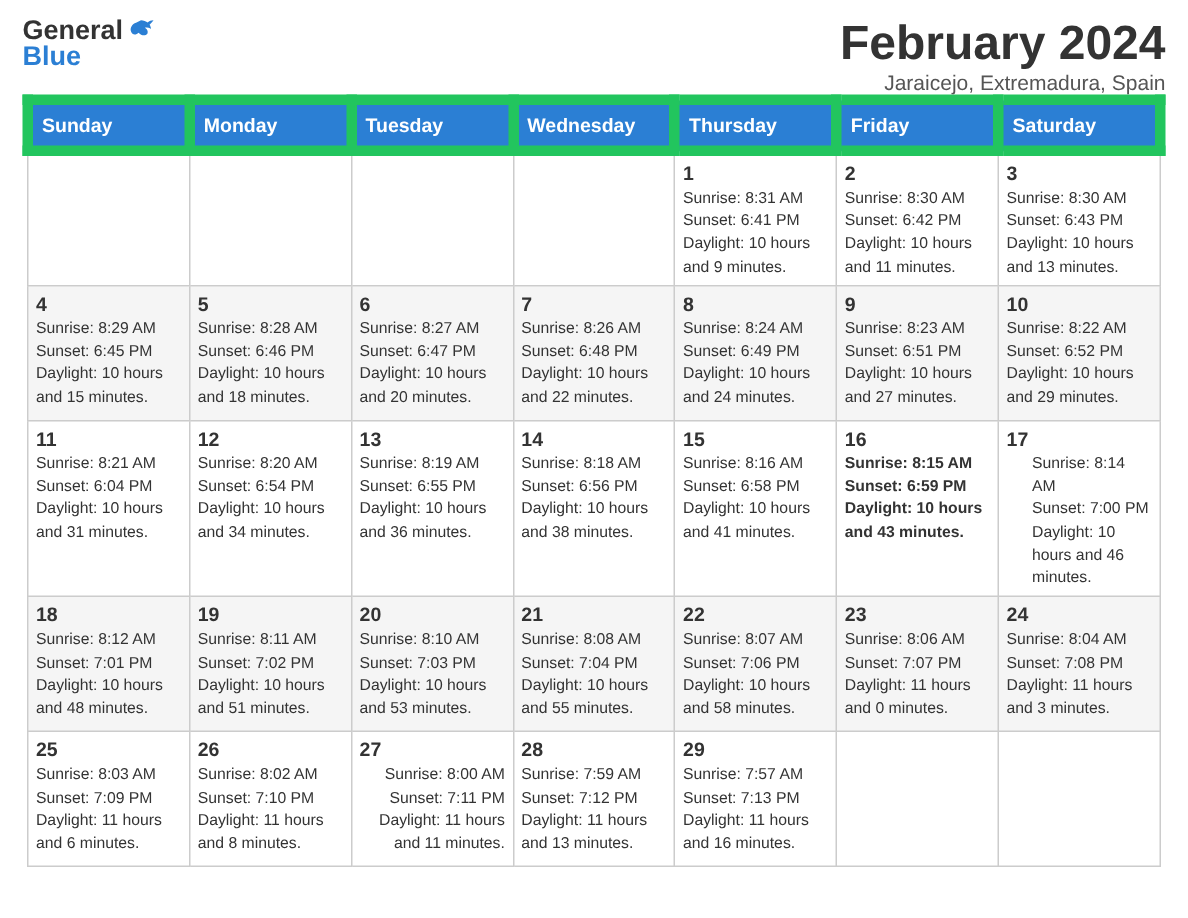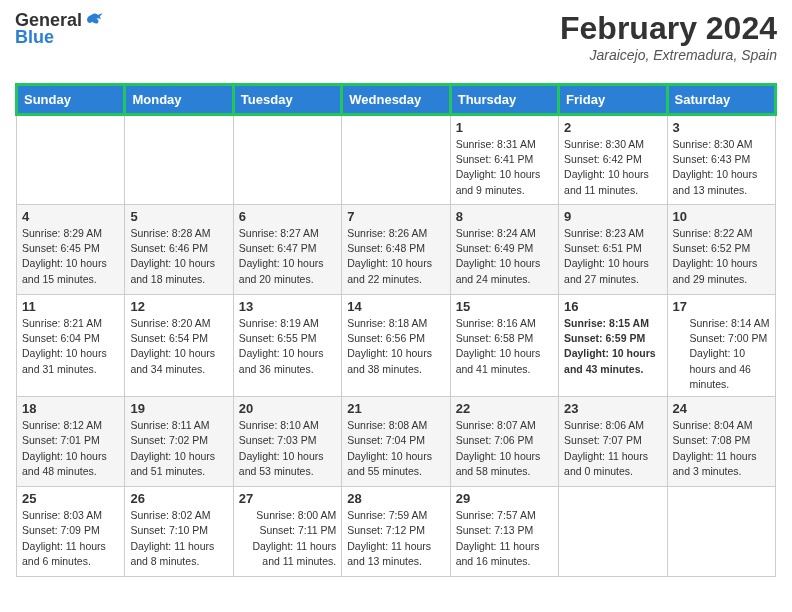--- a/index.html
+++ b/index.html
@@ -7,21 +7,21 @@
       font-family: Arial, sans-serif;
       background: #fff;
       width: 792px;
       min-height: 612px;
       padding: 10px 15px;
     }
     .header {
       display: flex;
       justify-content: space-between;
       align-items: flex-start;
-      margin-bottom: 20px;
+      margin-bottom: 0;
     }
     .logo {
       display: flex;
       align-items: center;
       gap: 2px;
     }
     .logo-text-general {
       font-size: 18px;
       font-weight: bold;
       color: #333;
@@ -40,35 +40,34 @@
       text-align: right;
     }
     .month-title {
       font-size: 32px;
       font-weight: bold;
       color: #333;
     }
     .location {
       font-size: 14px;
       color: #555;
-      font-style: italic;
     }
     table {
       width: 100%;
       border-collapse: collapse;
       table-layout: fixed;
     }
     thead th {
       background: #2b7fd4;
       color: #fff;
       text-align: left;
       padding: 6px 6px;
       font-size: 13px;
       font-weight: bold;
-      border: 3px solid #22c55e;
+      border: 7px solid #22c55e;
     }
     tbody td {
       vertical-align: top;
       border: 1px solid #ccc;
       padding: 4px 5px;
       font-size: 10.5px;
       color: #333;
       height: 90px;
     }
     .day-num {

